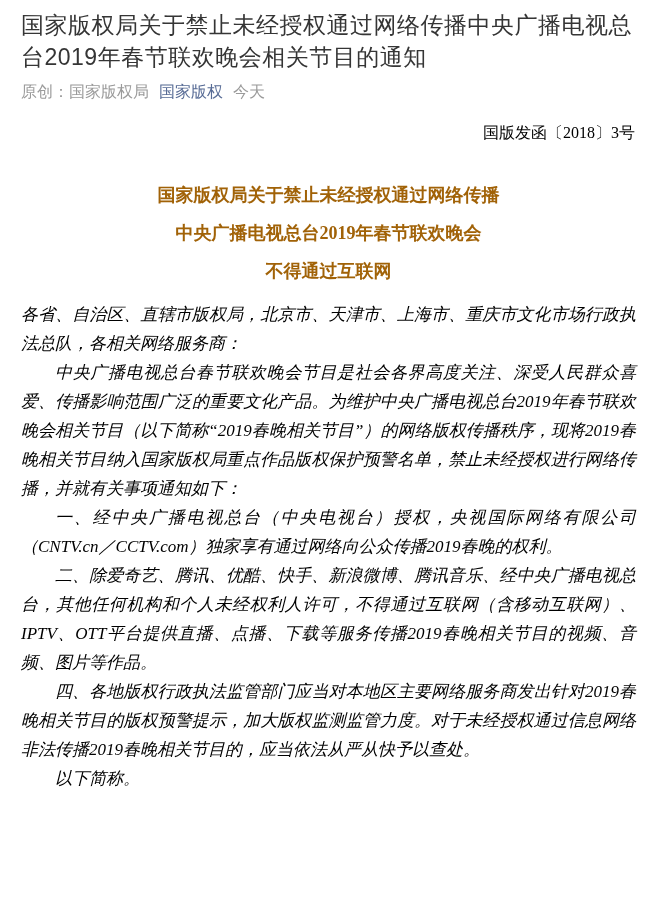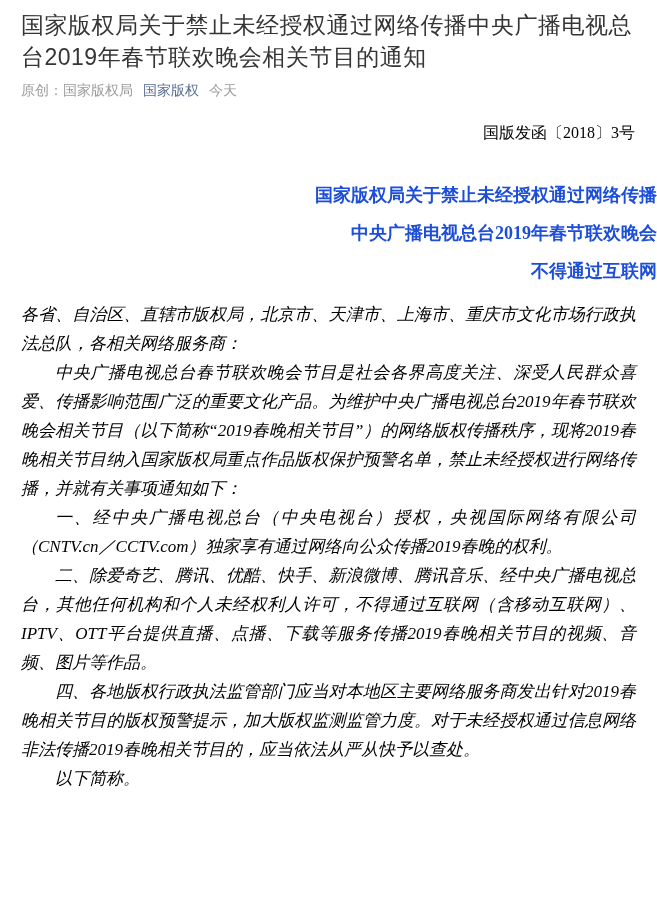--- a/index.html
+++ b/index.html
@@ -17,48 +17,48 @@
     margin: 0 20px 0 21px;
     font-family: "Liberation Sans", "DejaVu Sans", sans-serif;
     font-size: 23px;
     line-height: 32px;
     font-weight: 400;
     color: #353535;
     letter-spacing: 0.5px;
   }
   .byline {
     margin: 8px 21px 0 21px;
-    font-family: Liberation Mono, monospace;
-    font-size: 14px;
+    font-family: Liberation Serif, serif;
+    font-size: 16px;
     line-height: 21px;
     color: #9a9a9a;
   }
   .byline .account-link {
     color: #576b95;
     text-decoration: none;
     margin: 0 10px;
     cursor: pointer;
   }
   .doc-number {
     margin-top: 20px;
     padding-right: 22px;
     text-align: right;
     font-family: "Liberation Serif", "DejaVu Serif", serif;
     font-size: 16px;
     line-height: 22px;
     color: #000000;
   }
   .notice-heading {
     margin-top: 32px;
-    text-align: right;
+    text-align: center;
     font-family: "Liberation Serif", "DejaVu Serif", serif;
     font-weight: bold;
     font-size: 18px;
     line-height: 38px;
-    color: #1d4ed8;
+    color: #a16207;
   }
   .body-text {
     margin-top: 10px;
     font-style: italic;
   }
   .body-text p {
     margin: 0 21px;
     font-family: "Liberation Serif", "DejaVu Serif", serif;
     font-size: 17px;
     line-height: 29px;

